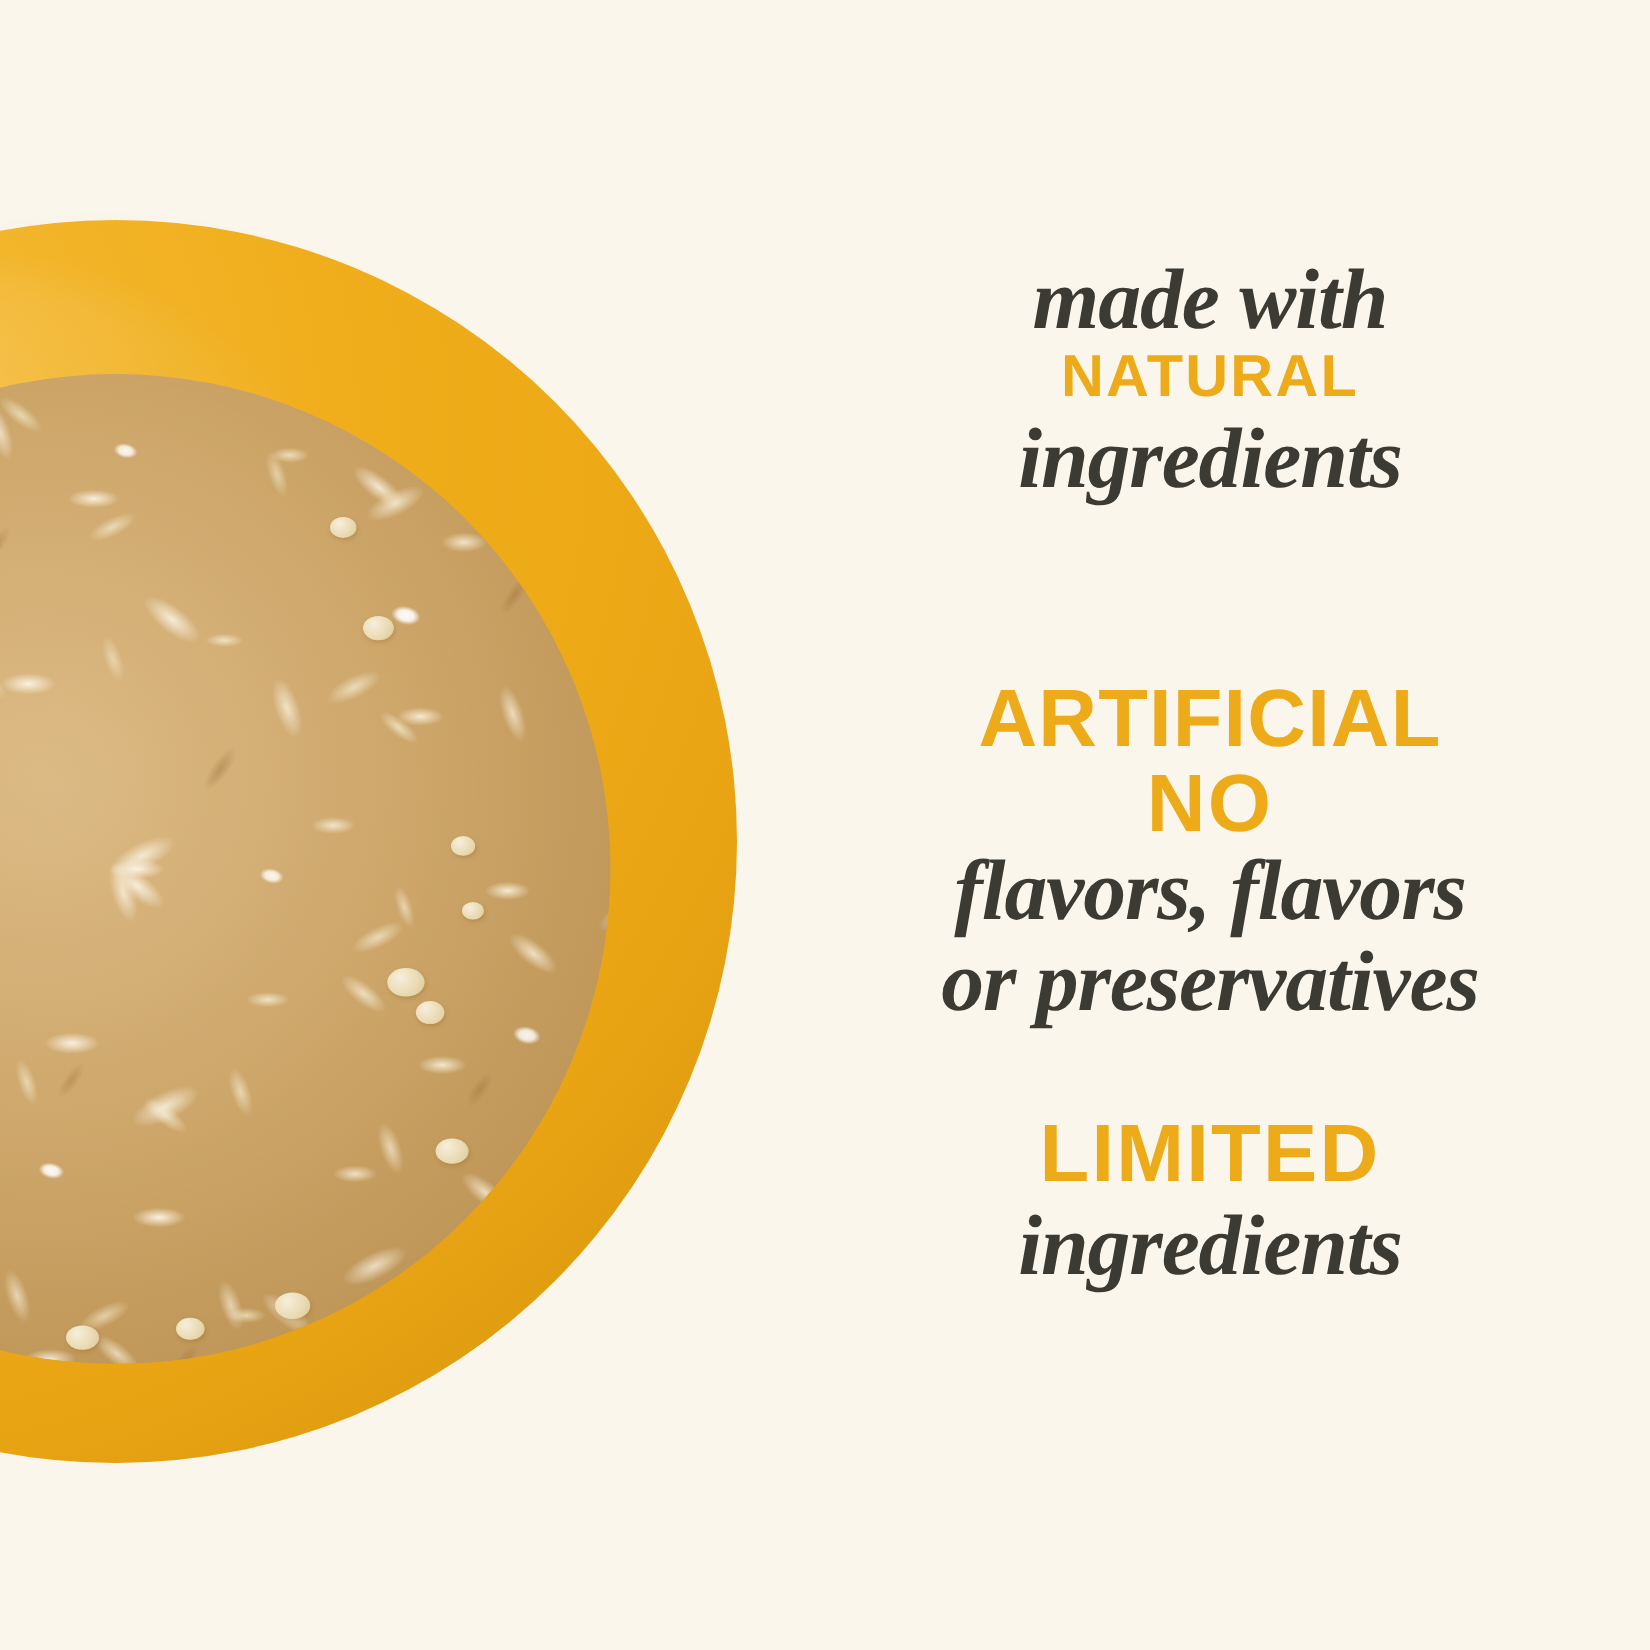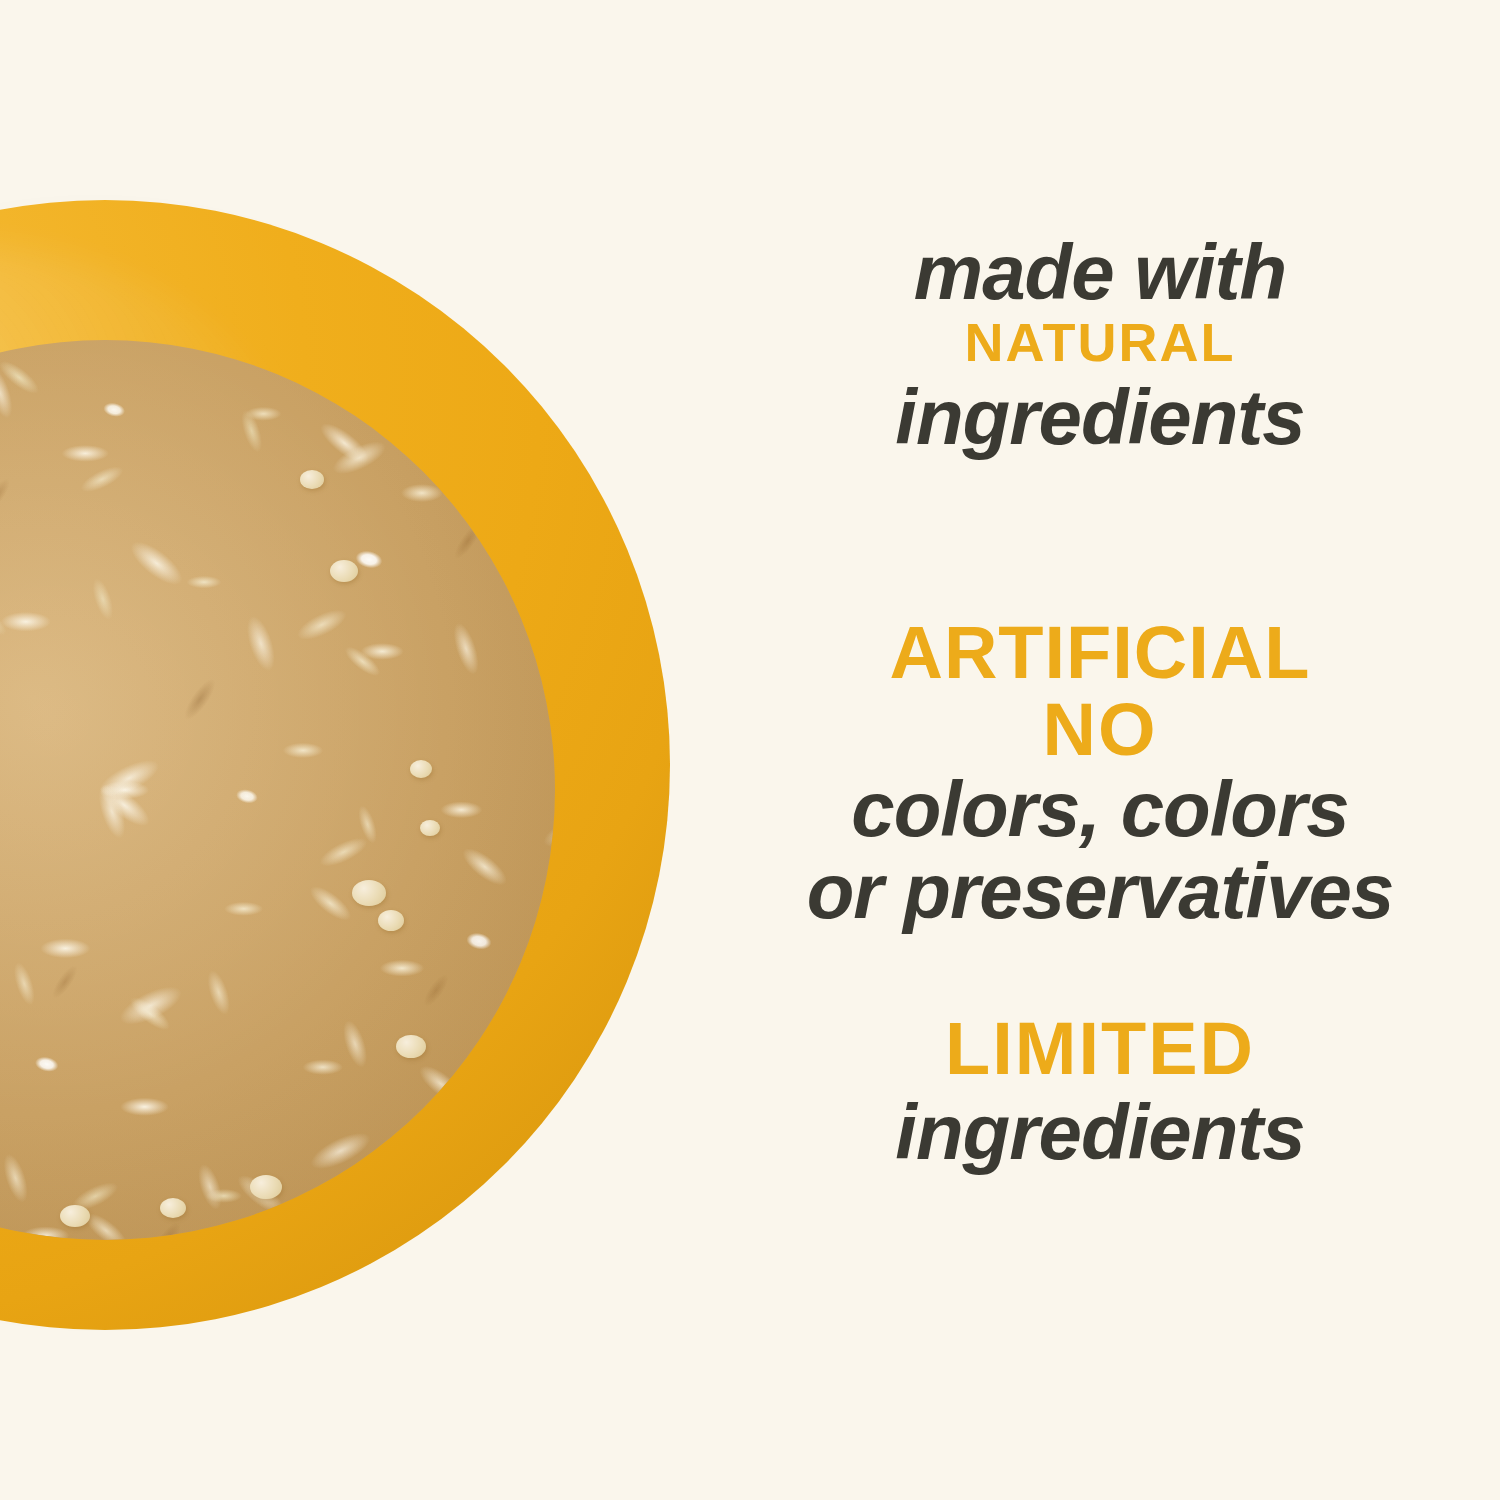--- a/index.html
+++ b/index.html
@@ -227,21 +227,21 @@
   #claim-2 { top:1012px; }
 
   .line {
     display:block;
     white-space:nowrap;
   }
 
   
   .line.script {
     color:#3B3A33;
-    font-family:Liberation Sans, sans-serif;
+    font-family:Liberation Serif, serif;
     font-style:italic;
     font-weight:700;
     letter-spacing:-1px;
   }
   
   .line.display {
     color:#EDAB1A;
     font-family:"Liberation Sans", sans-serif;
     font-weight:700;
     text-transform:uppercase;
@@ -309,21 +309,21 @@
 
     <div class="claim-block" id="claim-0">
       <span class="line script" id="c0l0" style="color: rgb(59, 58, 51);">made with</span>
       <span class="line display" id="c0l1" style="color: rgb(237, 171, 26);">NATURAL</span>
       <span class="line script" id="c0l2" style="color: rgb(59, 58, 51);">ingredients</span>
     </div>
 
     <div class="claim-block" id="claim-1">
       <span class="line display" id="c1l1" style="color: rgb(237, 171, 26);">ARTIFICIAL</span>
       <span class="line display" id="c1l0" style="color: rgb(237, 171, 26);">NO</span>
-      <span class="line script" id="c1l2" style="color: rgb(59, 58, 51);">colors, colors</span>
+      <span class="line script" id="c1l2" style="color: rgb(59, 58, 51);">flavors, flavors</span>
       <span class="line script" id="c1l3" style="color: rgb(59, 58, 51);">or preservatives</span>
     </div>
 
     <div class="claim-block" id="claim-2">
       <span class="line display" id="c2l0" style="color: rgb(237, 171, 26);">LIMITED</span>
       <span class="line script" id="c2l1" style="color: rgb(59, 58, 51);">ingredients</span>
     </div>
 
   </div>
 

